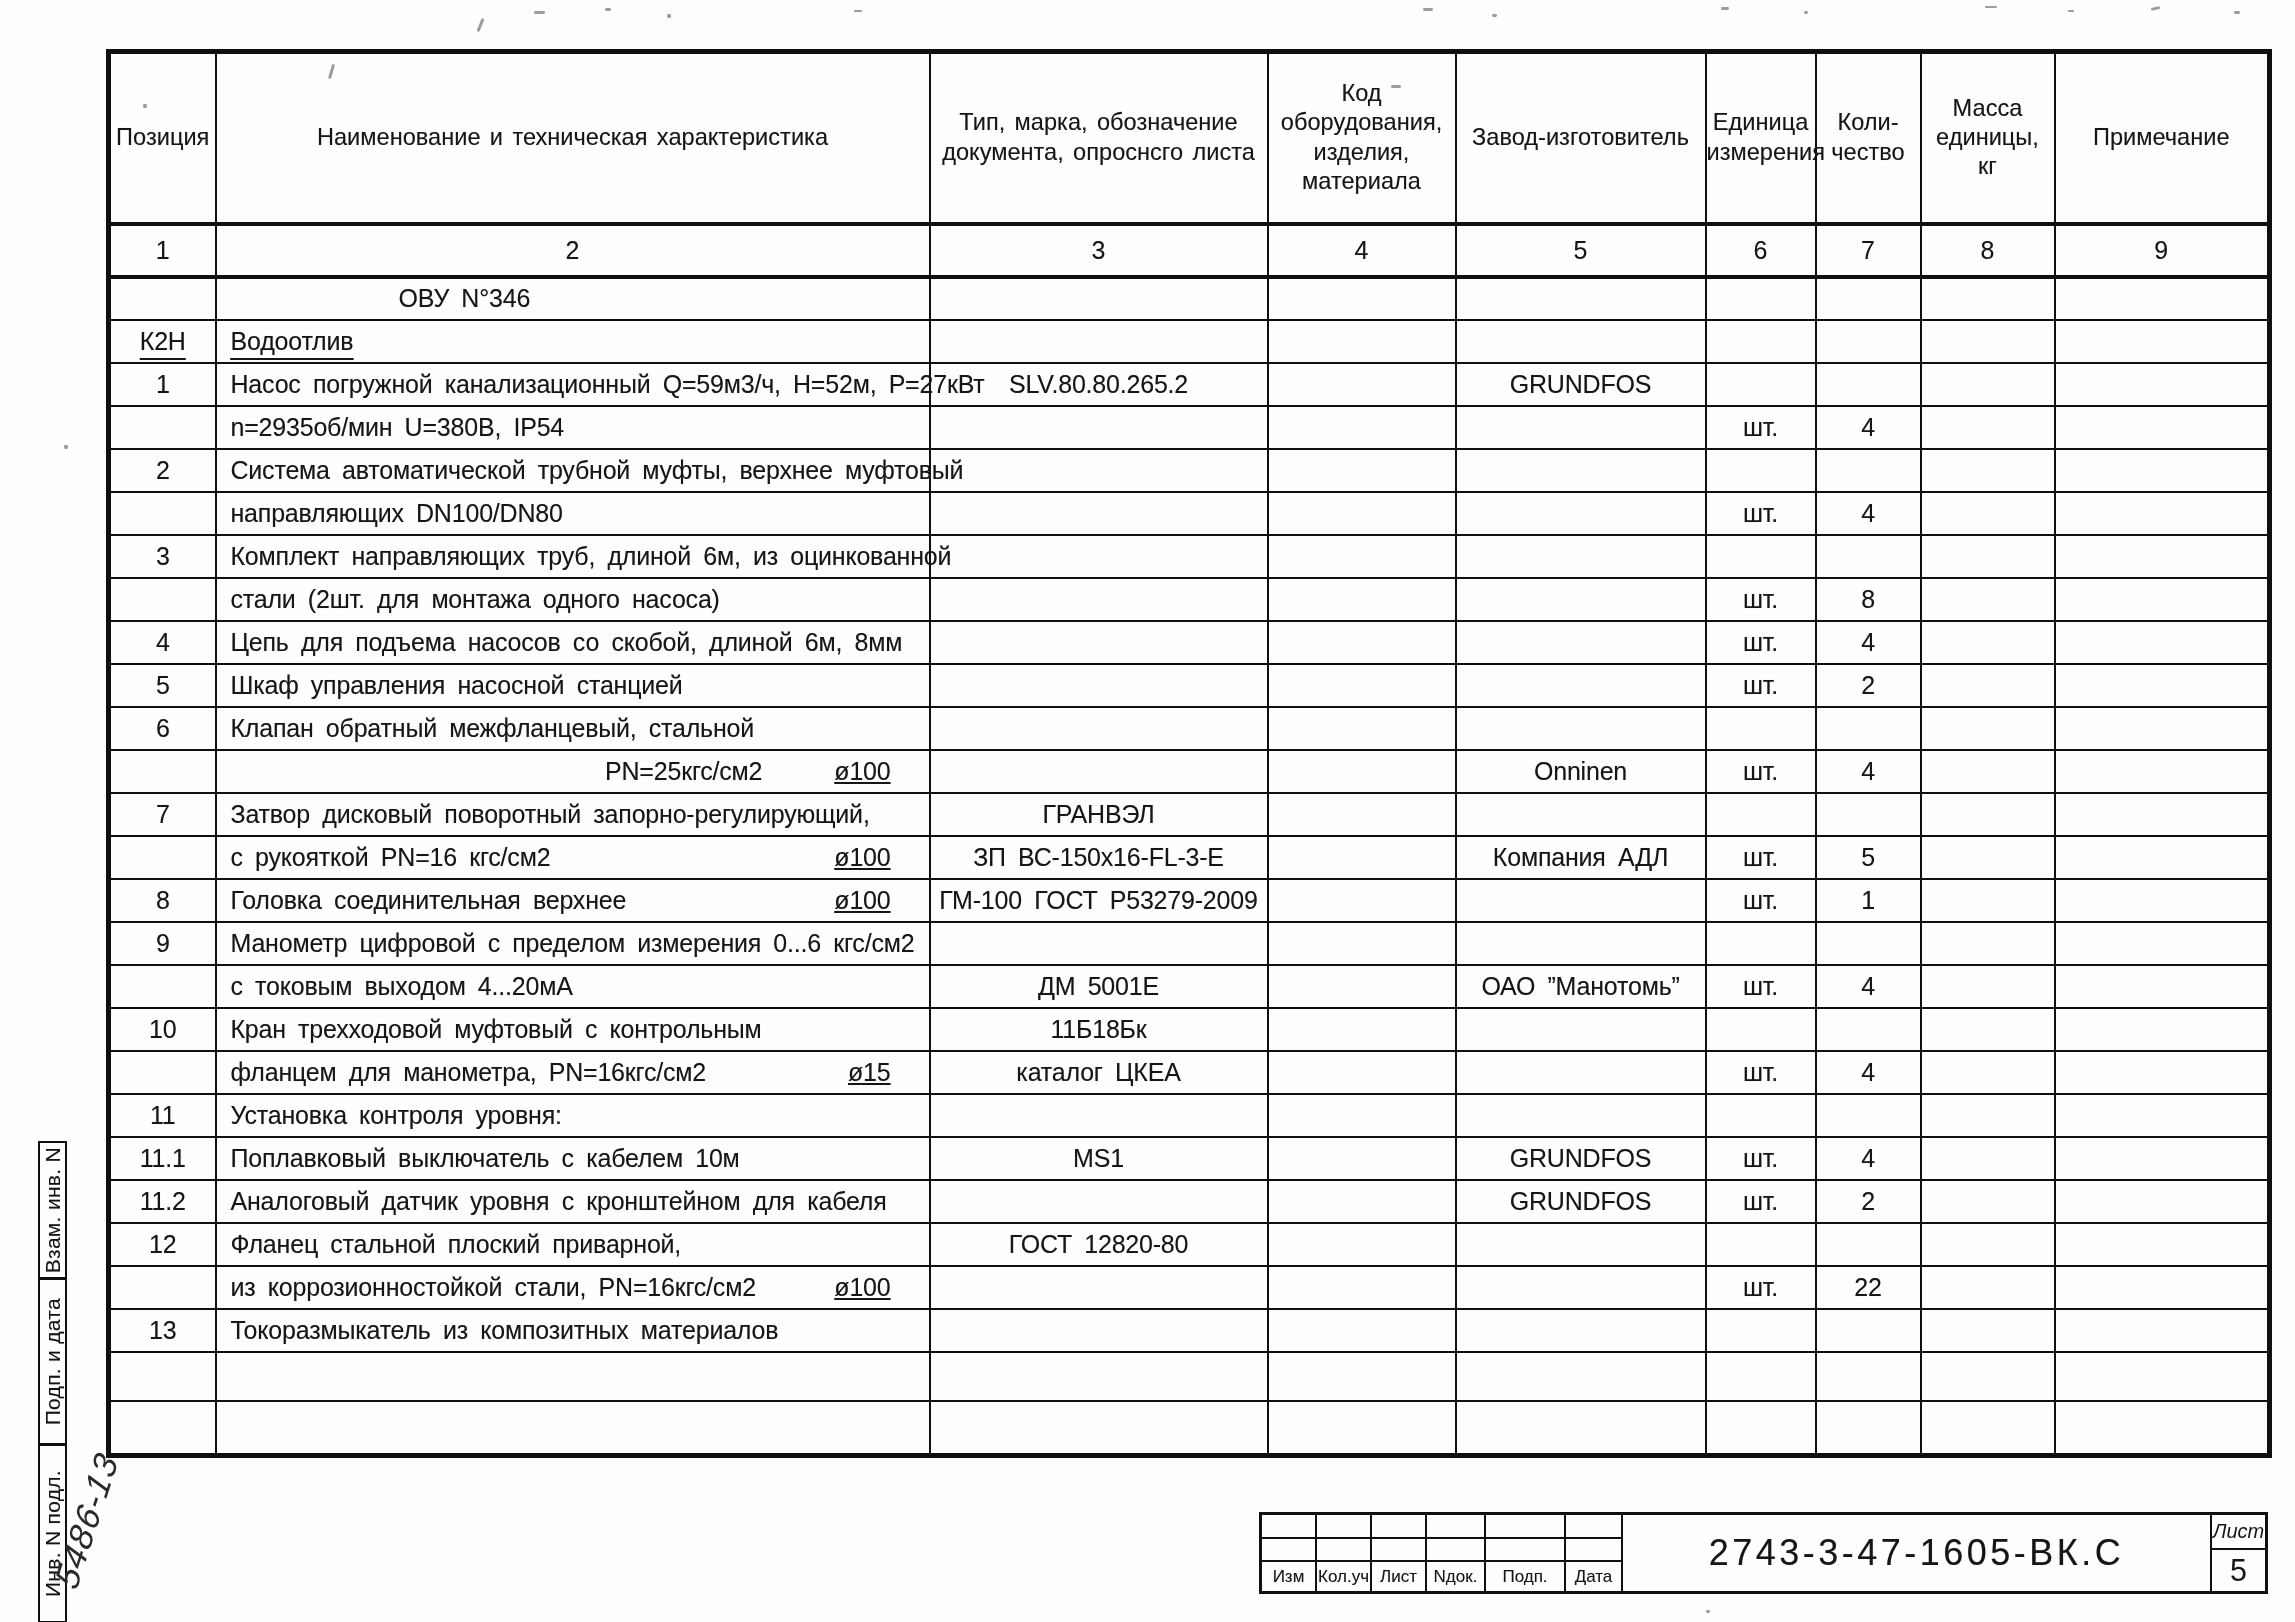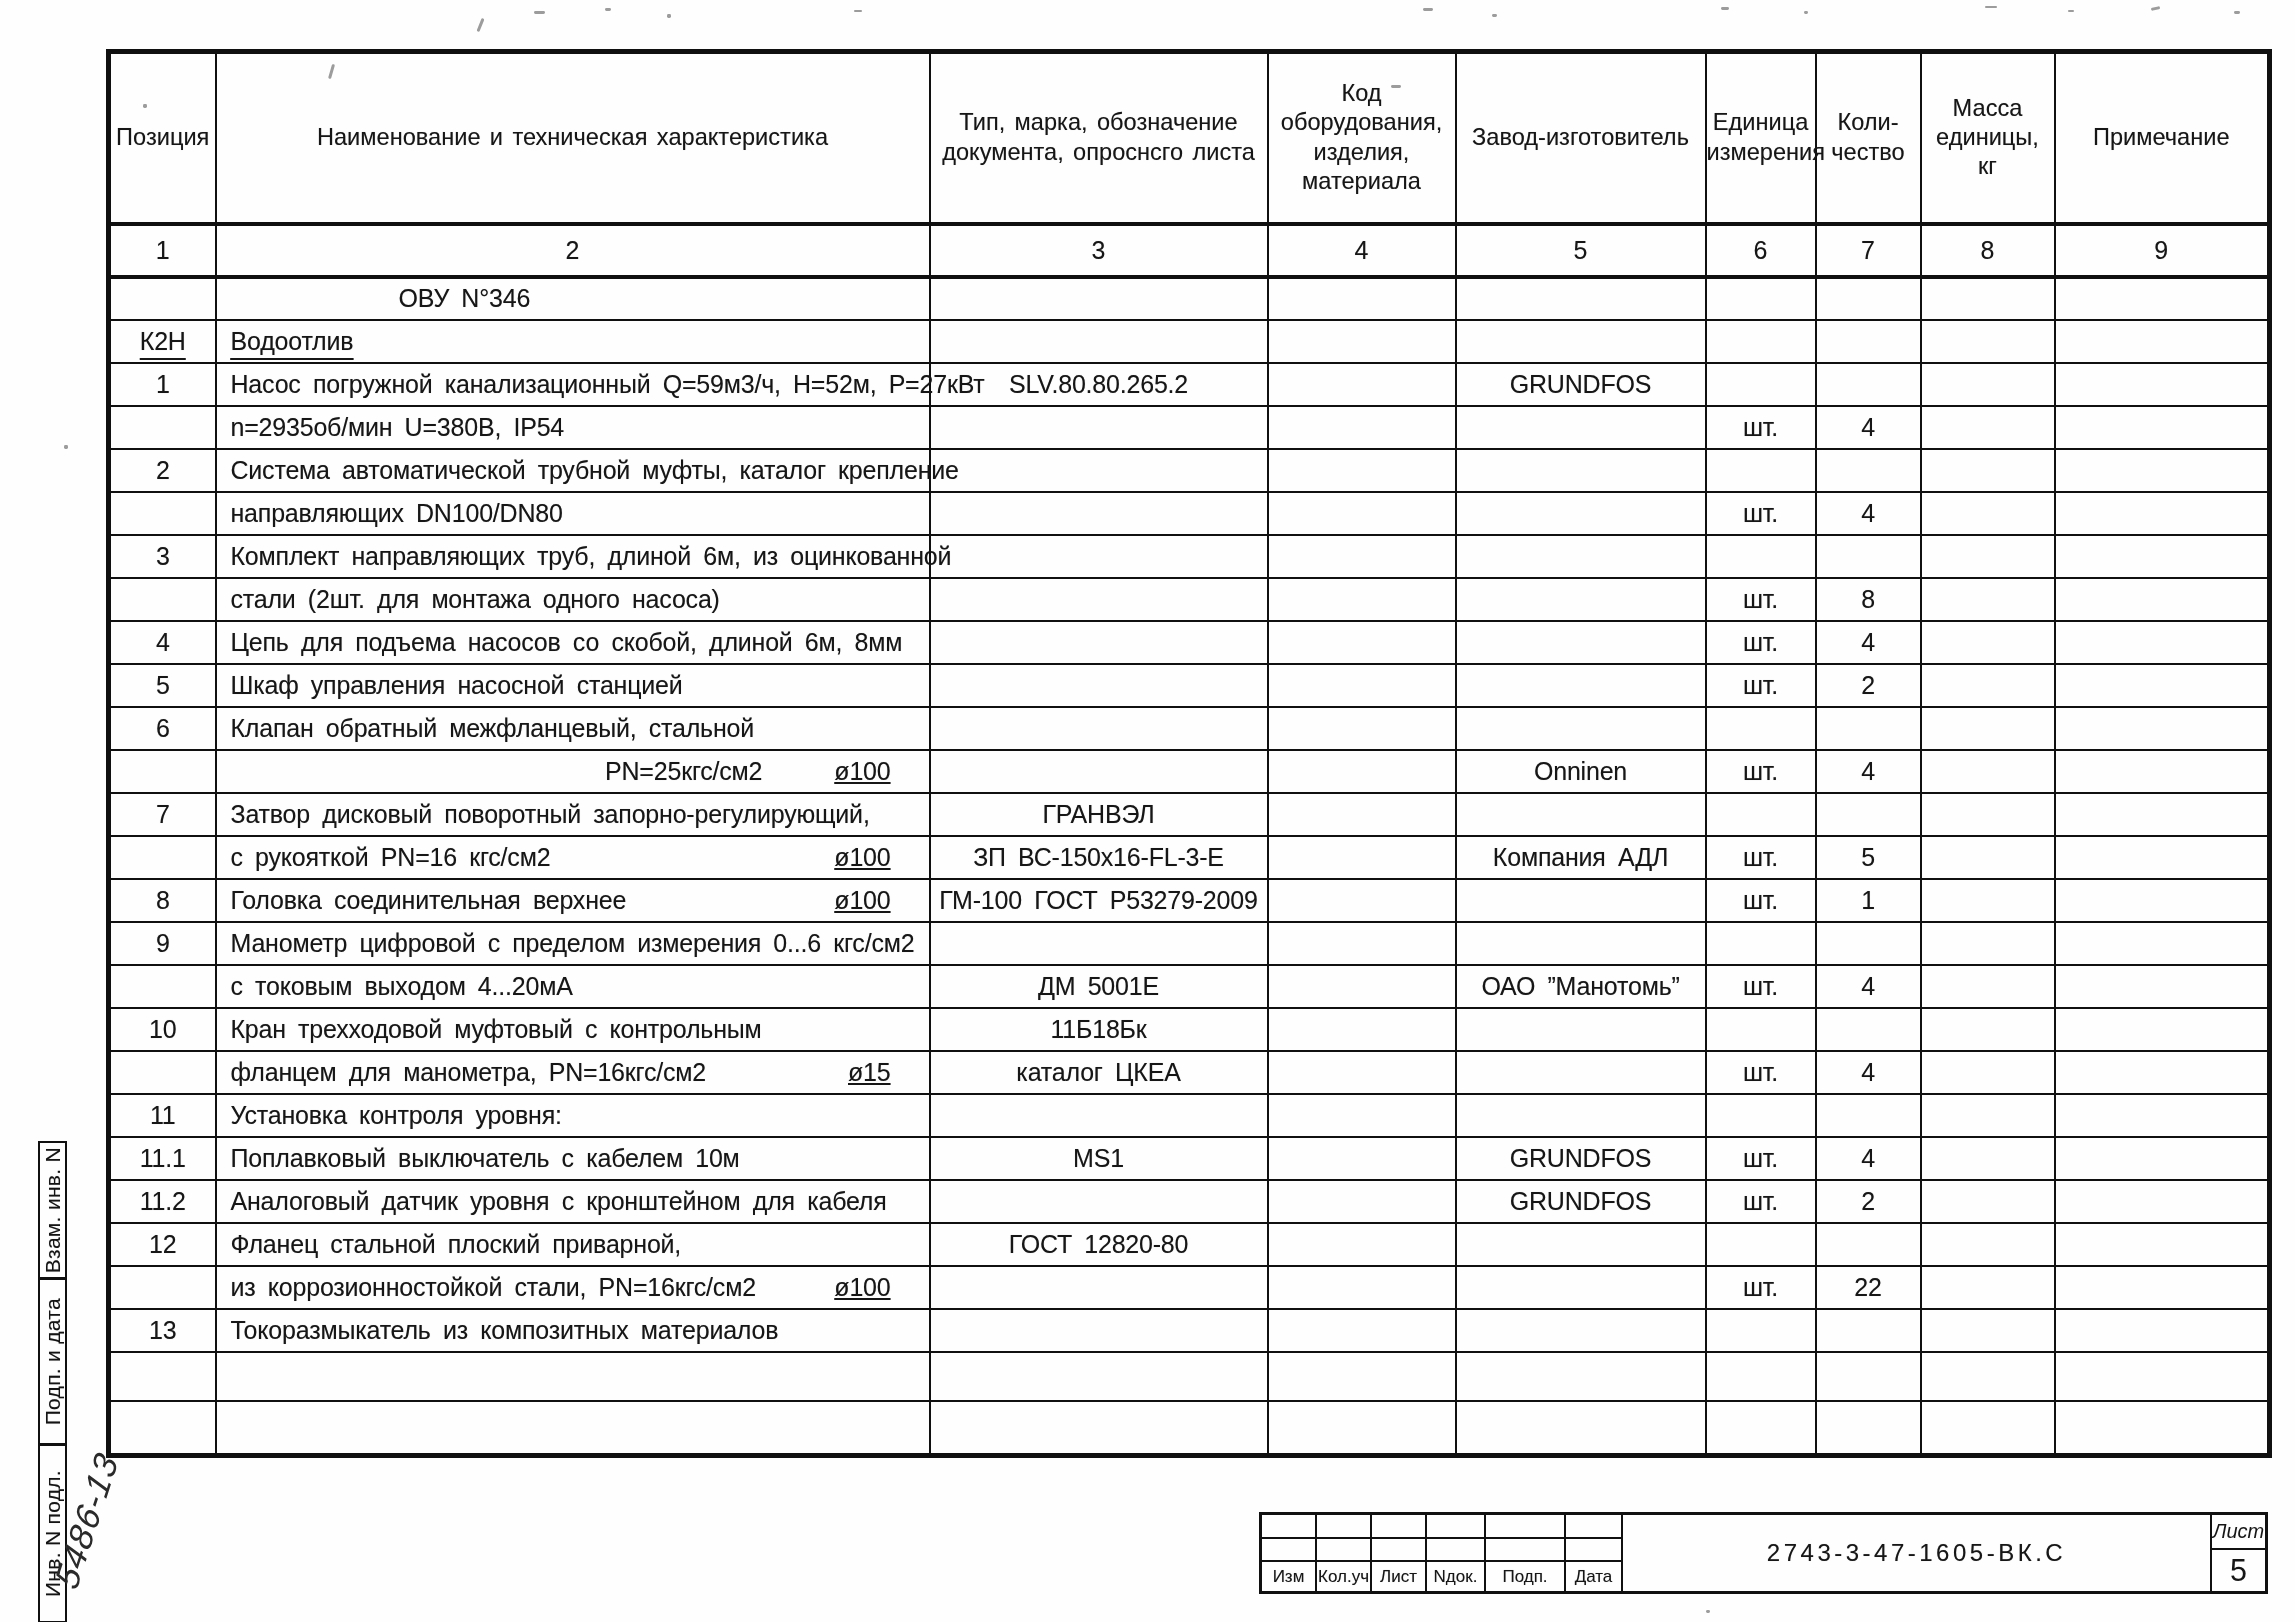--- a/index.html
+++ b/index.html
@@ -78,21 +78,21 @@
   }
   .tb-cell{border-right:2.1px solid #101010;border-bottom:2.1px solid #101010;}
   .tb-cell:nth-child(6n){border-right:none;}
   .tb-label{
     display:flex;align-items:center;justify-content:center;
     font-size:17px;border-bottom:none;white-space:nowrap;overflow:hidden;
     text-shadow:0 0 0.7px rgba(20,20,20,.35);
   }
   .tb-doc{
     flex:1;display:flex;align-items:center;justify-content:center;
-    font-size:24px;letter-spacing:3.5px;word-spacing:9.7px;
+    font-size:36px;letter-spacing:3.5px;word-spacing:9.7px;
     text-shadow:0 0 0.7px rgba(20,20,20,.4);
   }
   .tb-sheet{width:55px;border-left:2.8px solid #101010;display:flex;flex-direction:column;}
   .tb-sheet-label{
     height:35px;border-bottom:2.8px solid #101010;display:flex;align-items:center;justify-content:center;
     font-size:20px;font-style:italic;
   }
   .tb-sheet-num{flex:1;display:flex;align-items:center;justify-content:center;font-size:30.5px;}
   
   .artifacts i{position:absolute;background:#4a4a4a;opacity:.55;display:block;border-radius:1.4px;}
@@ -224,21 +224,21 @@
       <td class="c-mfr"></td>
       <td class="c-unit">шт.</td>
       <td class="c-qty">4</td>
       <td class="c-mass"></td>
       <td class="c-note"></td>
     </tr>
         <tr>
       <td class="c-pos">2</td>
       <td class="c-name">
         <span class="inner">
-              <span class="nm">Система автоматической трубной муфты, каталог крепление</span>
+              <span class="nm">Система автоматической трубной муфты, верхнее муфтовый</span>
             </span>
       </td>
       <td class="c-type"></td>
       <td class="c-code"></td>
       <td class="c-mfr"></td>
       <td class="c-unit"></td>
       <td class="c-qty"></td>
       <td class="c-mass"></td>
       <td class="c-note"></td>
     </tr>

